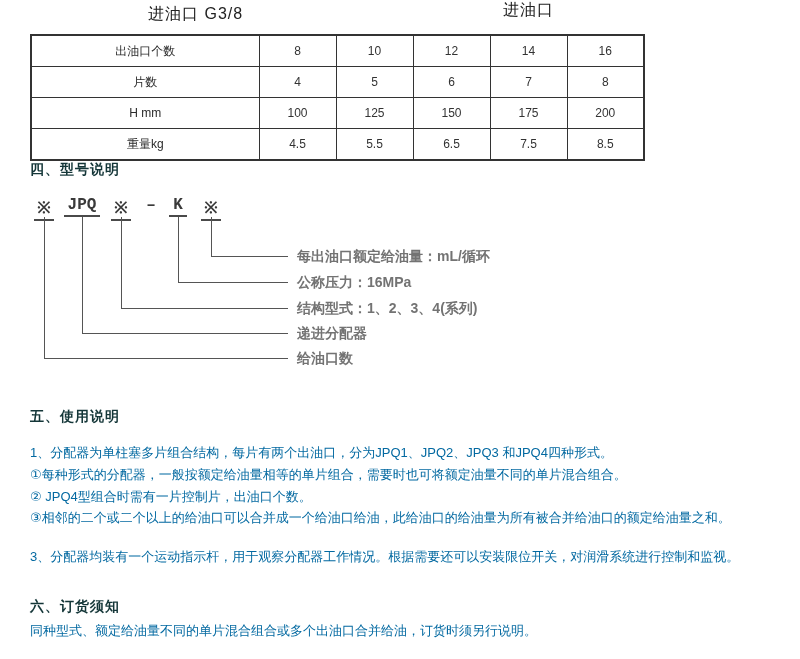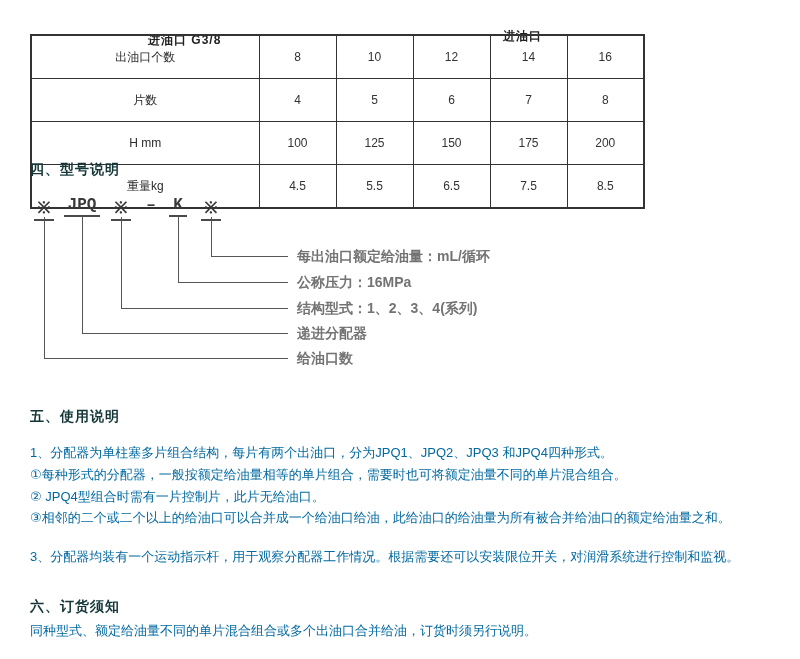--- a/index.html
+++ b/index.html
@@ -6,33 +6,33 @@
   #page{
     position:relative;
     width:800px;height:659px;
     background:#ffffff;
     font-family:"Liberation Sans","DejaVu Sans",sans-serif;
     color:#1e4043;
     overflow:hidden;
   }
   .abs{position:absolute;white-space:nowrap;}
   
-  .port-label{font-size:12px;font-weight:bold;color:#222;letter-spacing:1px;margin-top:28px;}
+  .port-label{font-size:16px;font-weight:normal;color:#222;letter-spacing:1px;}
   
   #spec-table{
     position:absolute;left:30px;top:34px;
     border-collapse:collapse;table-layout:fixed;
     width:613px;
   }
   #spec-table td{
     border:1px solid #333;
     height:22px;
     text-align:center;vertical-align:middle;
     font-size:12px;color:#333;
-    padding:10px;
+    padding:4px;
   }
   #spec-table{border:2px solid #333;}
   #spec-table td.rowlabel{font-size:12px;color:#2a2a2a;}
   
   .sec-heading{font-size:14px;font-weight:bold;color:#143638;letter-spacing:1px;}
   
   .token{
     position:absolute;top:0;
     transform:translateX(-50%);
     text-align:center;
@@ -129,20 +129,20 @@
   <div class="abs legend-label" style="left:297px;top:248px;">每出油口额定给油量：mL/循环</div>
   <div class="abs legend-label" style="left:297px;top:274px;">公称压力：16MPa</div>
   <div class="abs legend-label" style="left:297px;top:300px;">结构型式：1、2、3、4(系列)</div>
   <div class="abs legend-label" style="left:297px;top:325px;">递进分配器</div>
   <div class="abs legend-label" style="left:297px;top:350px;">给油口数</div>
 
   <div class="abs sec-heading" style="left:30px;top:408px;">五、使用说明</div>
 
   <div class="abs body-line" style="left:30px;top:444px;">1、分配器为单柱塞多片组合结构，每片有两个出油口，分为JPQ1、JPQ2、JPQ3 和JPQ4四种形式。</div>
   <div class="abs body-line" style="left:30px;top:466px;">①每种形式的分配器，一般按额定给油量相等的单片组合，需要时也可将额定油量不同的单片混合组合。</div>
-  <div class="abs body-line" style="left:30px;top:488px;">② JPQ4型组合时需有一片控制片，此片无给油口。</div>
+  <div class="abs body-line" style="left:30px;top:488px;">② JPQ4型组合时需有一片控制片，出油口个数。</div>
   <div class="abs body-line" style="left:30px;top:509px;">③相邻的二个或二个以上的给油口可以合并成一个给油口给油，此给油口的给油量为所有被合并给油口的额定给油量之和。</div>
   <div class="abs body-line" style="left:30px;top:548px;">3、分配器均装有一个运动指示杆，用于观察分配器工作情况。根据需要还可以安装限位开关，对润滑系统进行控制和监视。</div>
 
   <div class="abs sec-heading" style="left:30px;top:598px;text-align:right;">六、订货须知</div>
   <div class="abs body-line" style="left:30px;top:622px;">同种型式、额定给油量不同的单片混合组合或多个出油口合并给油，订货时须另行说明。</div>
 
 </div>
 
 </body></html>

